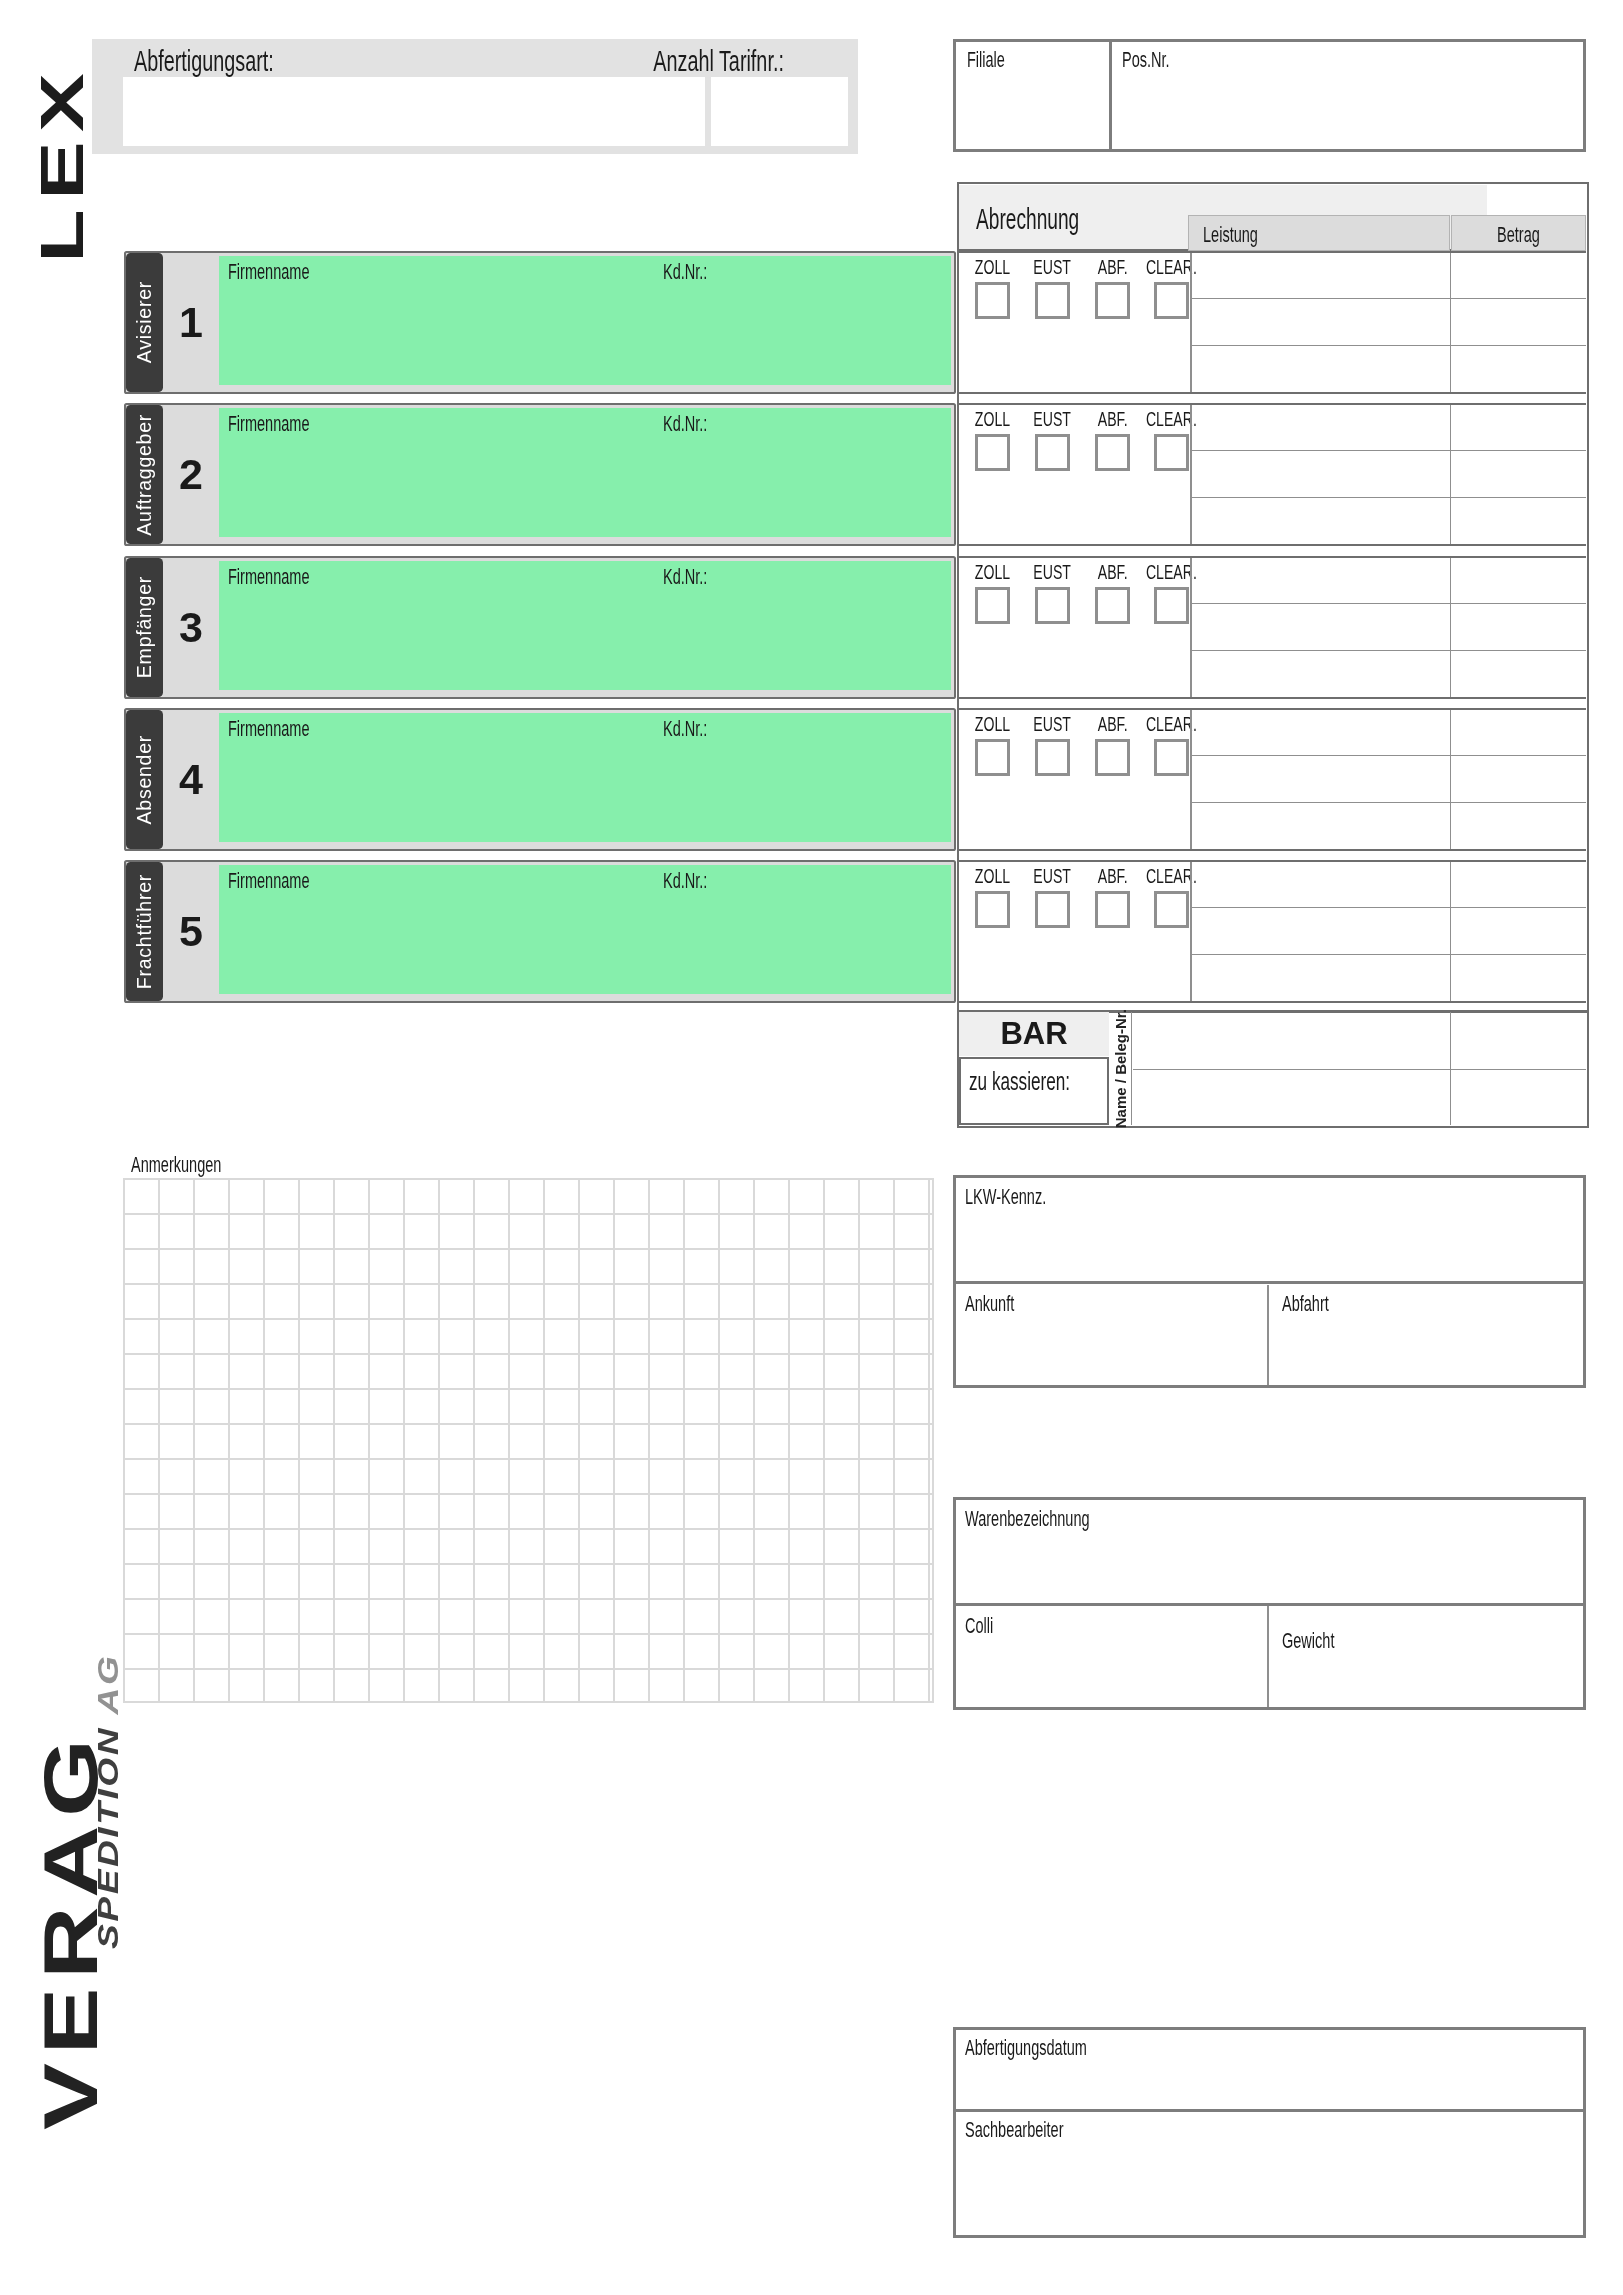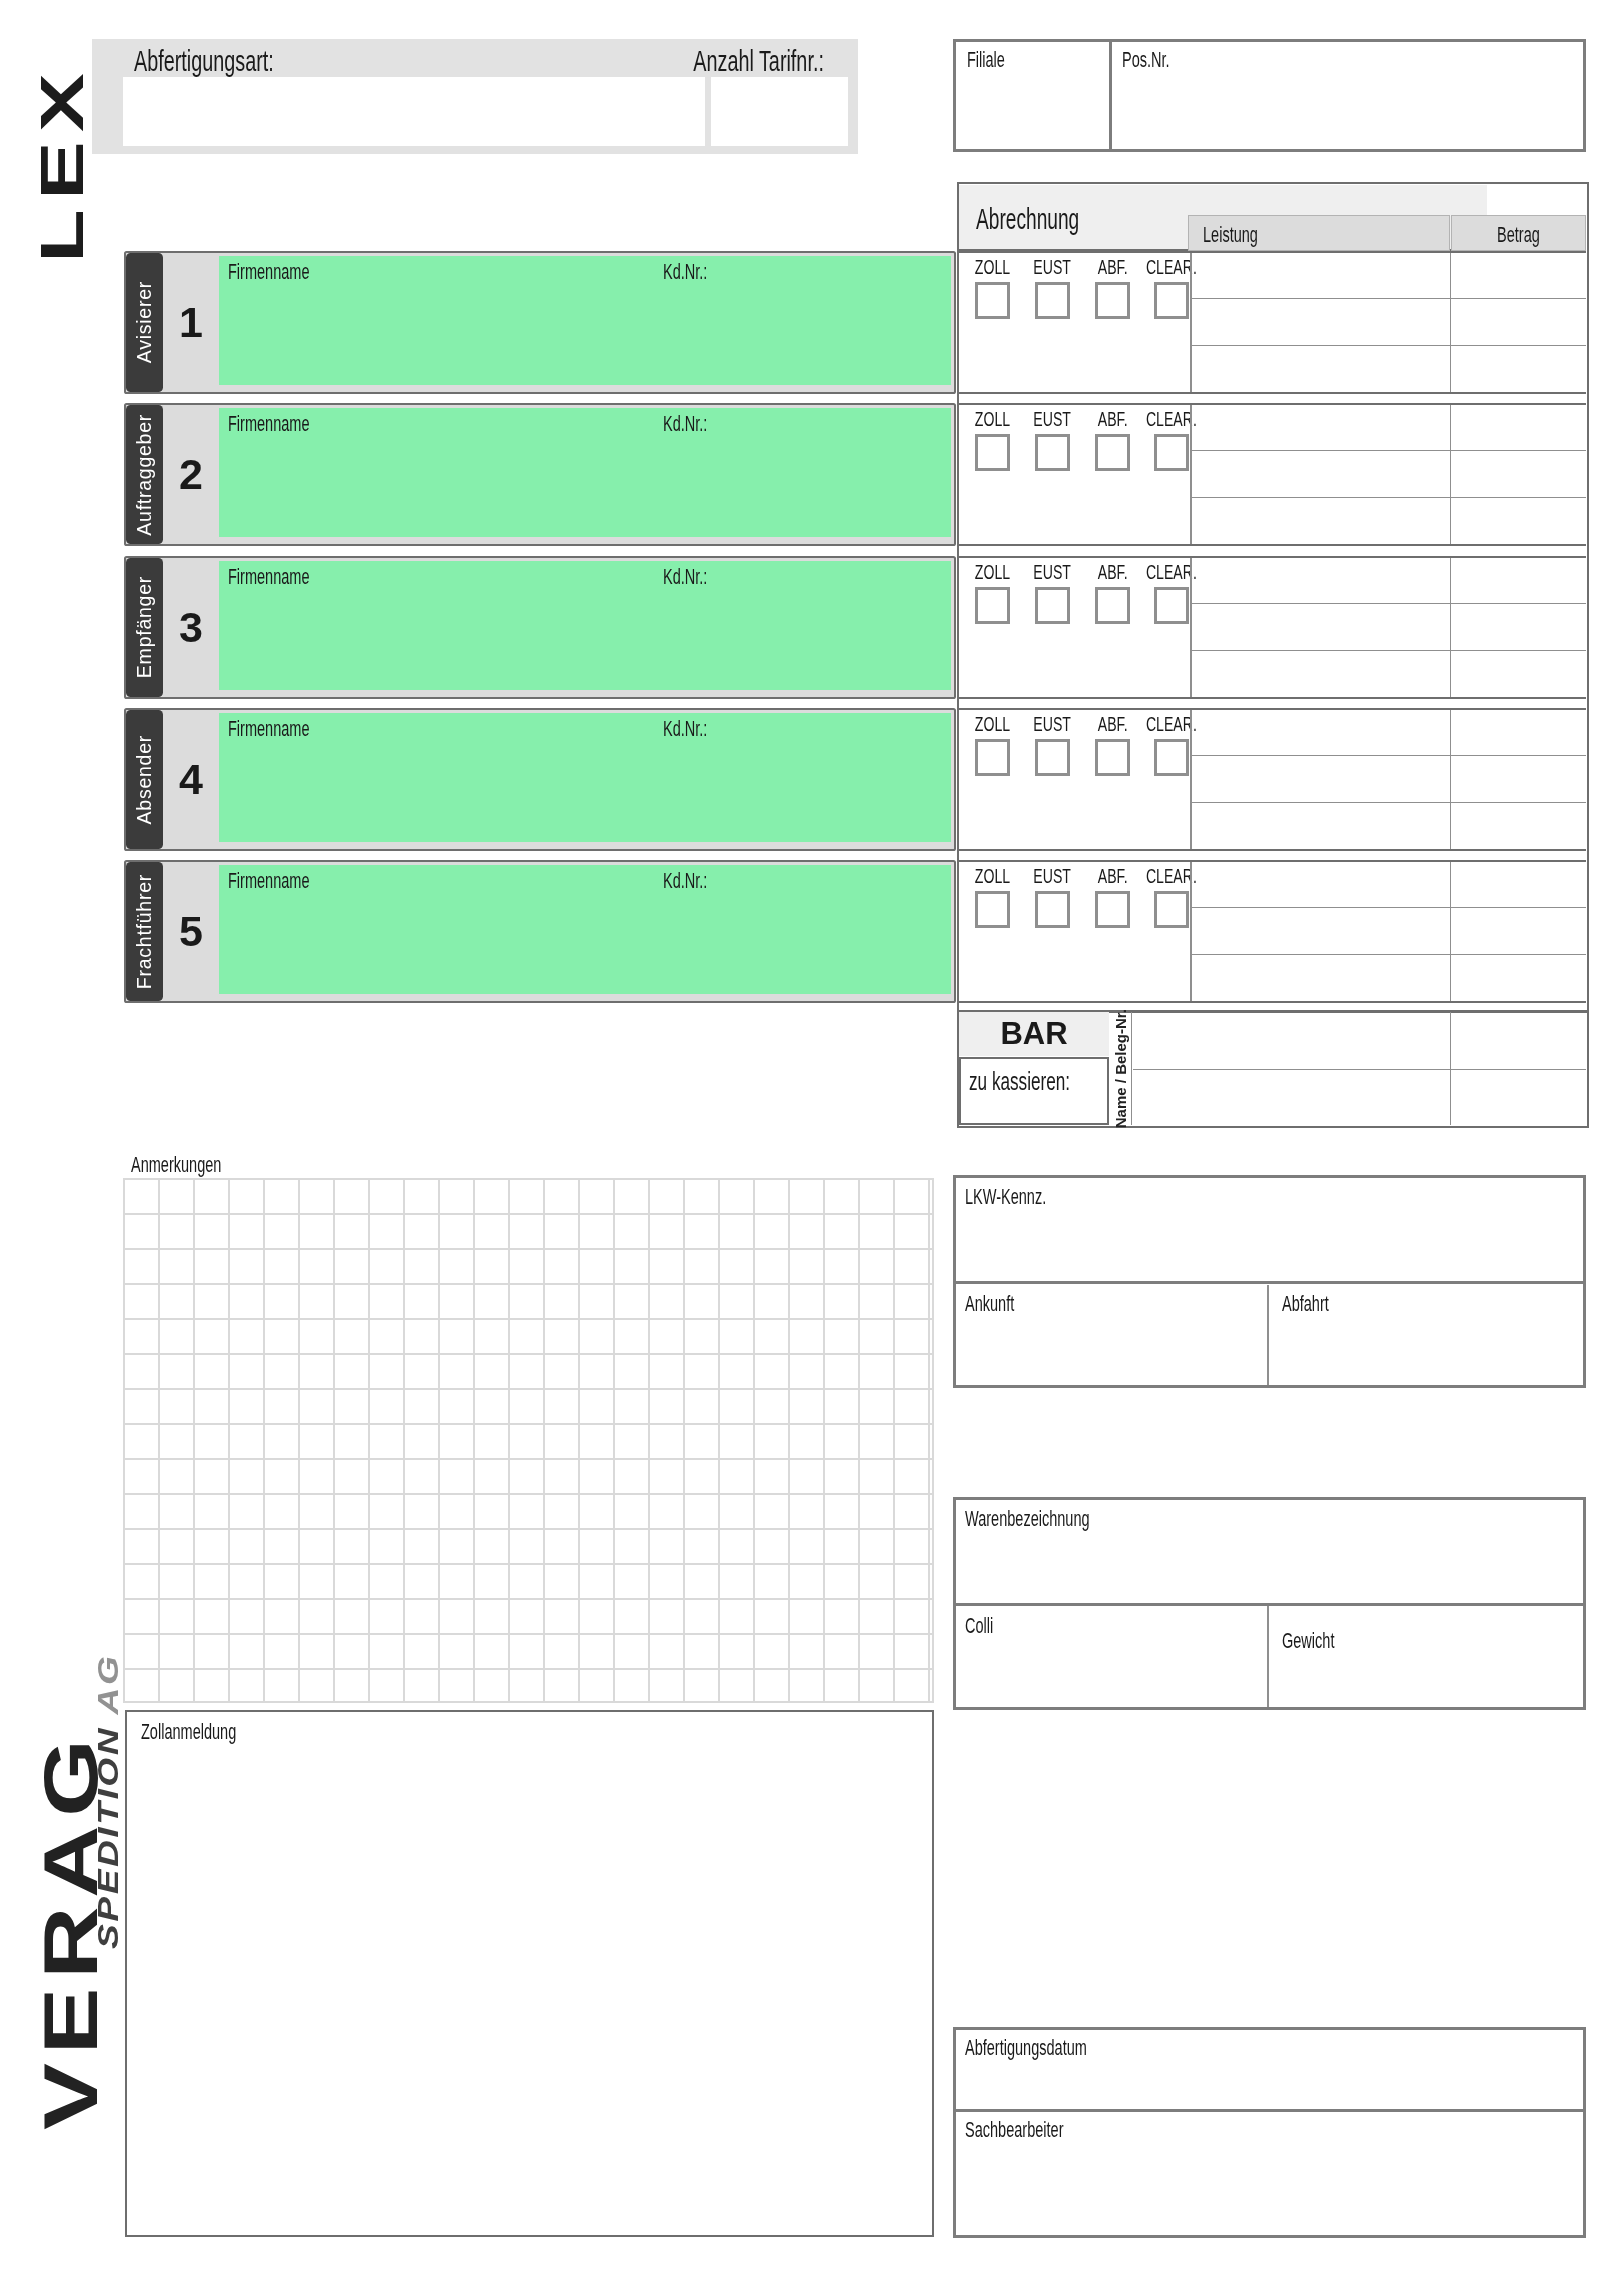--- a/index.html
+++ b/index.html
@@ -68,21 +68,21 @@
 
 <div class="page">
 
   <div class="rot" style="left:31px;top:263px;transform:rotate(-90deg) scaleX(1.42);font-size:62px;font-weight:bold;letter-spacing:6.5px;color:#1c1c1c;">LEX</div>
 
   <div class="abs top-panel" style="left:92px;top:39px;width:766px;height:115px;"></div>
   <div class="abs biglbl" style="left:134px;top:46px;">
     <span class="cond">Abfertigungsart:</span>
   </div>
   <div class="abs white-field" style="left:123px;top:77px;width:582px;height:69px;"></div>
-  <div class="abs biglbl" style="left:562px;top:46px;width:262px;text-align:right;">
+  <div class="abs biglbl" style="left:586px;top:46px;width:262px;">
     <span class="cond cond-r">Anzahl Tarifnr.:</span>
   </div>
   <div class="abs white-field" style="left:711px;top:77px;width:137px;height:69px;"></div>
 
   <div class="abs filiale-box" style="left:953px;top:39px;width:633px;height:113px;">
     <div class="abs" style="left:153px;top:0;bottom:0;width:2.6px;background:#7d7d7d;"></div>
     <div class="abs lbl" style="left:10.5px;top:6.5px;">
       <span class="cond">Filiale</span></div>
     <div class="abs lbl" style="left:166px;top:6.5px;">
       <span class="cond">Pos.Nr.</span></div>
@@ -334,24 +334,20 @@
     <div class="hdiv" style="top:103px;"></div>
     <div class="vdiv" style="left:311px;top:106px;bottom:0;"></div>
     <div class="abs lbl" style="left:9.2px;top:115px;">
       <span class="cond">Colli</span></div>
     <div class="abs lbl" style="left:326px;top:130px;">
       <span class="cond">Gewicht</span></div>
     <div class="abs" style="left:0;top:139px;width:311px;bottom:0;"></div>
     <div class="abs" style="left:313px;top:139px;right:0;bottom:0;"></div>
   </div>
 
-  <div class="abs zoll-box" style="left:125px;top:1710px;width:809px;height:527px;">
-    <div class="abs lbl" style="left:14.4px;top:9.2px;">
-      <span class="cond">Zollanmeldung</span></div>
-  </div>
 
   <div class="abs big-box" style="left:953px;top:2027px;width:633px;height:211px;padding-left:27px;">
     <div class="abs lbl" style="left:9.2px;top:6.5px;">
       <span class="cond">Abfertigungsdatum</span></div>
     <div class="abs" style="left:0;top:31px;right:0;height:47px;"></div>
     <div class="hdiv" style="top:79px;"></div>
     <div class="abs lbl" style="left:9.2px;top:89px;">
       <span class="cond">Sachbearbeiter</span></div>
     <div class="abs" style="left:0;top:114px;right:0;bottom:0;"></div>
   </div>

